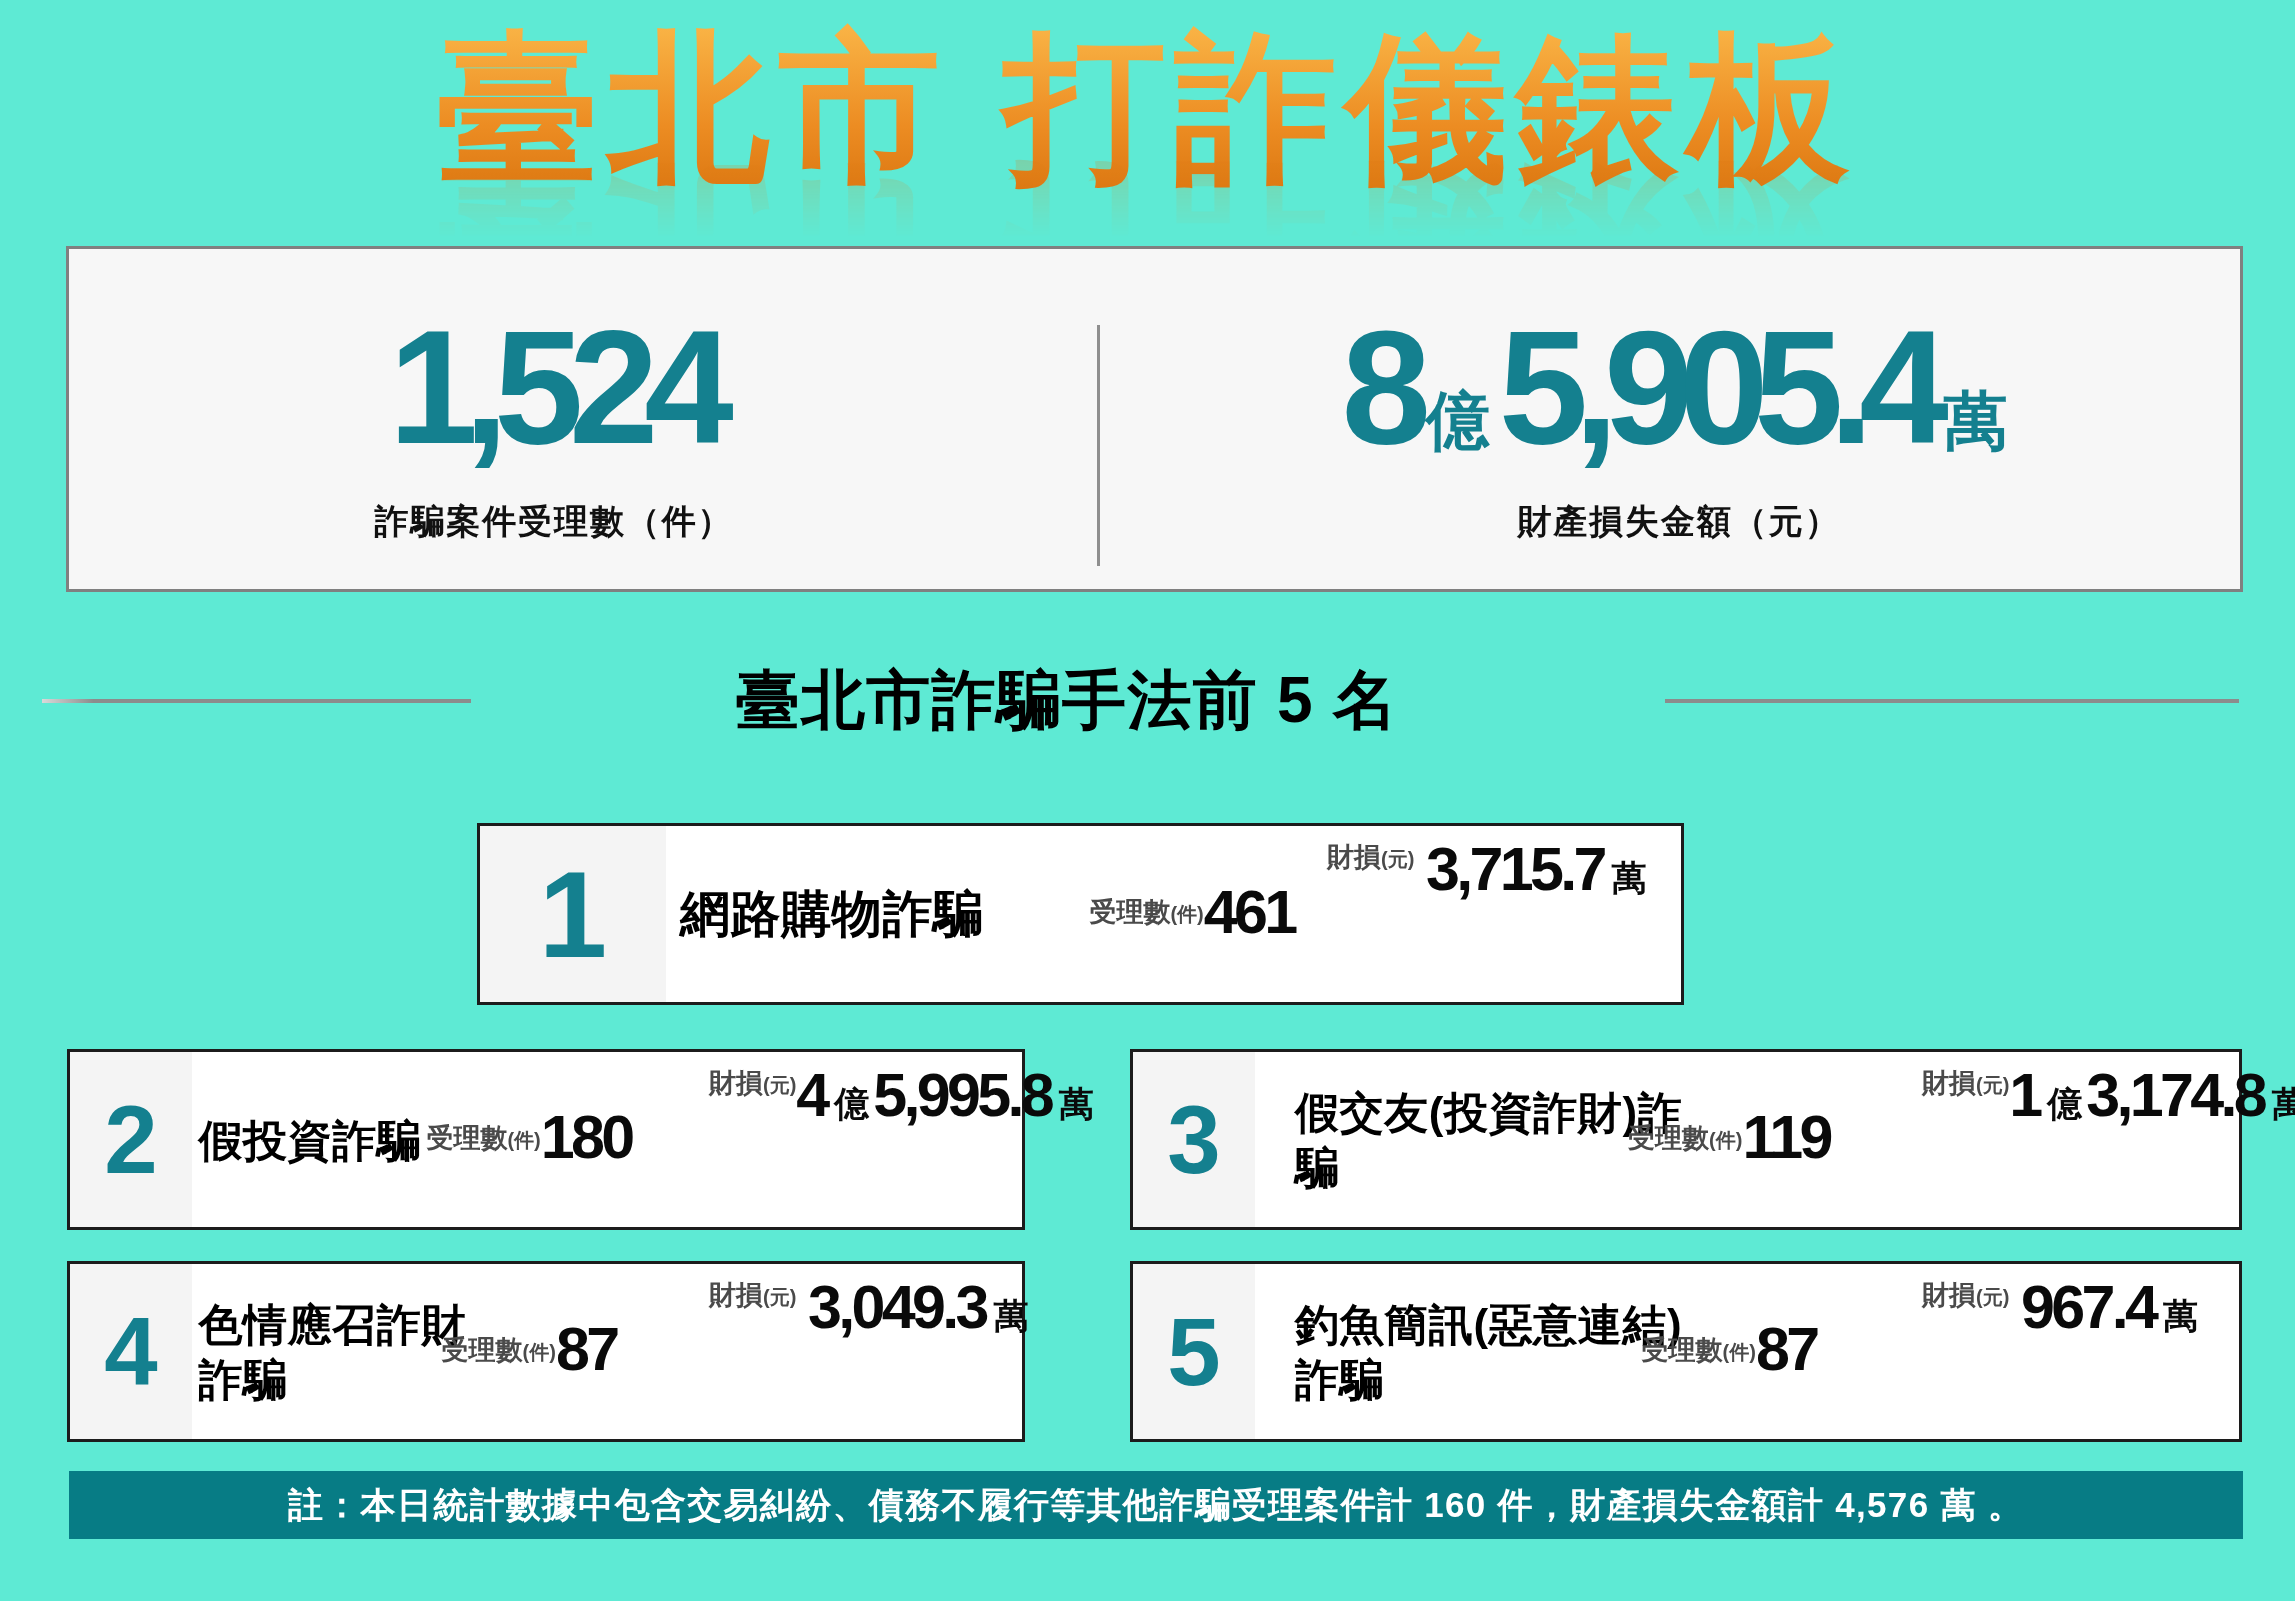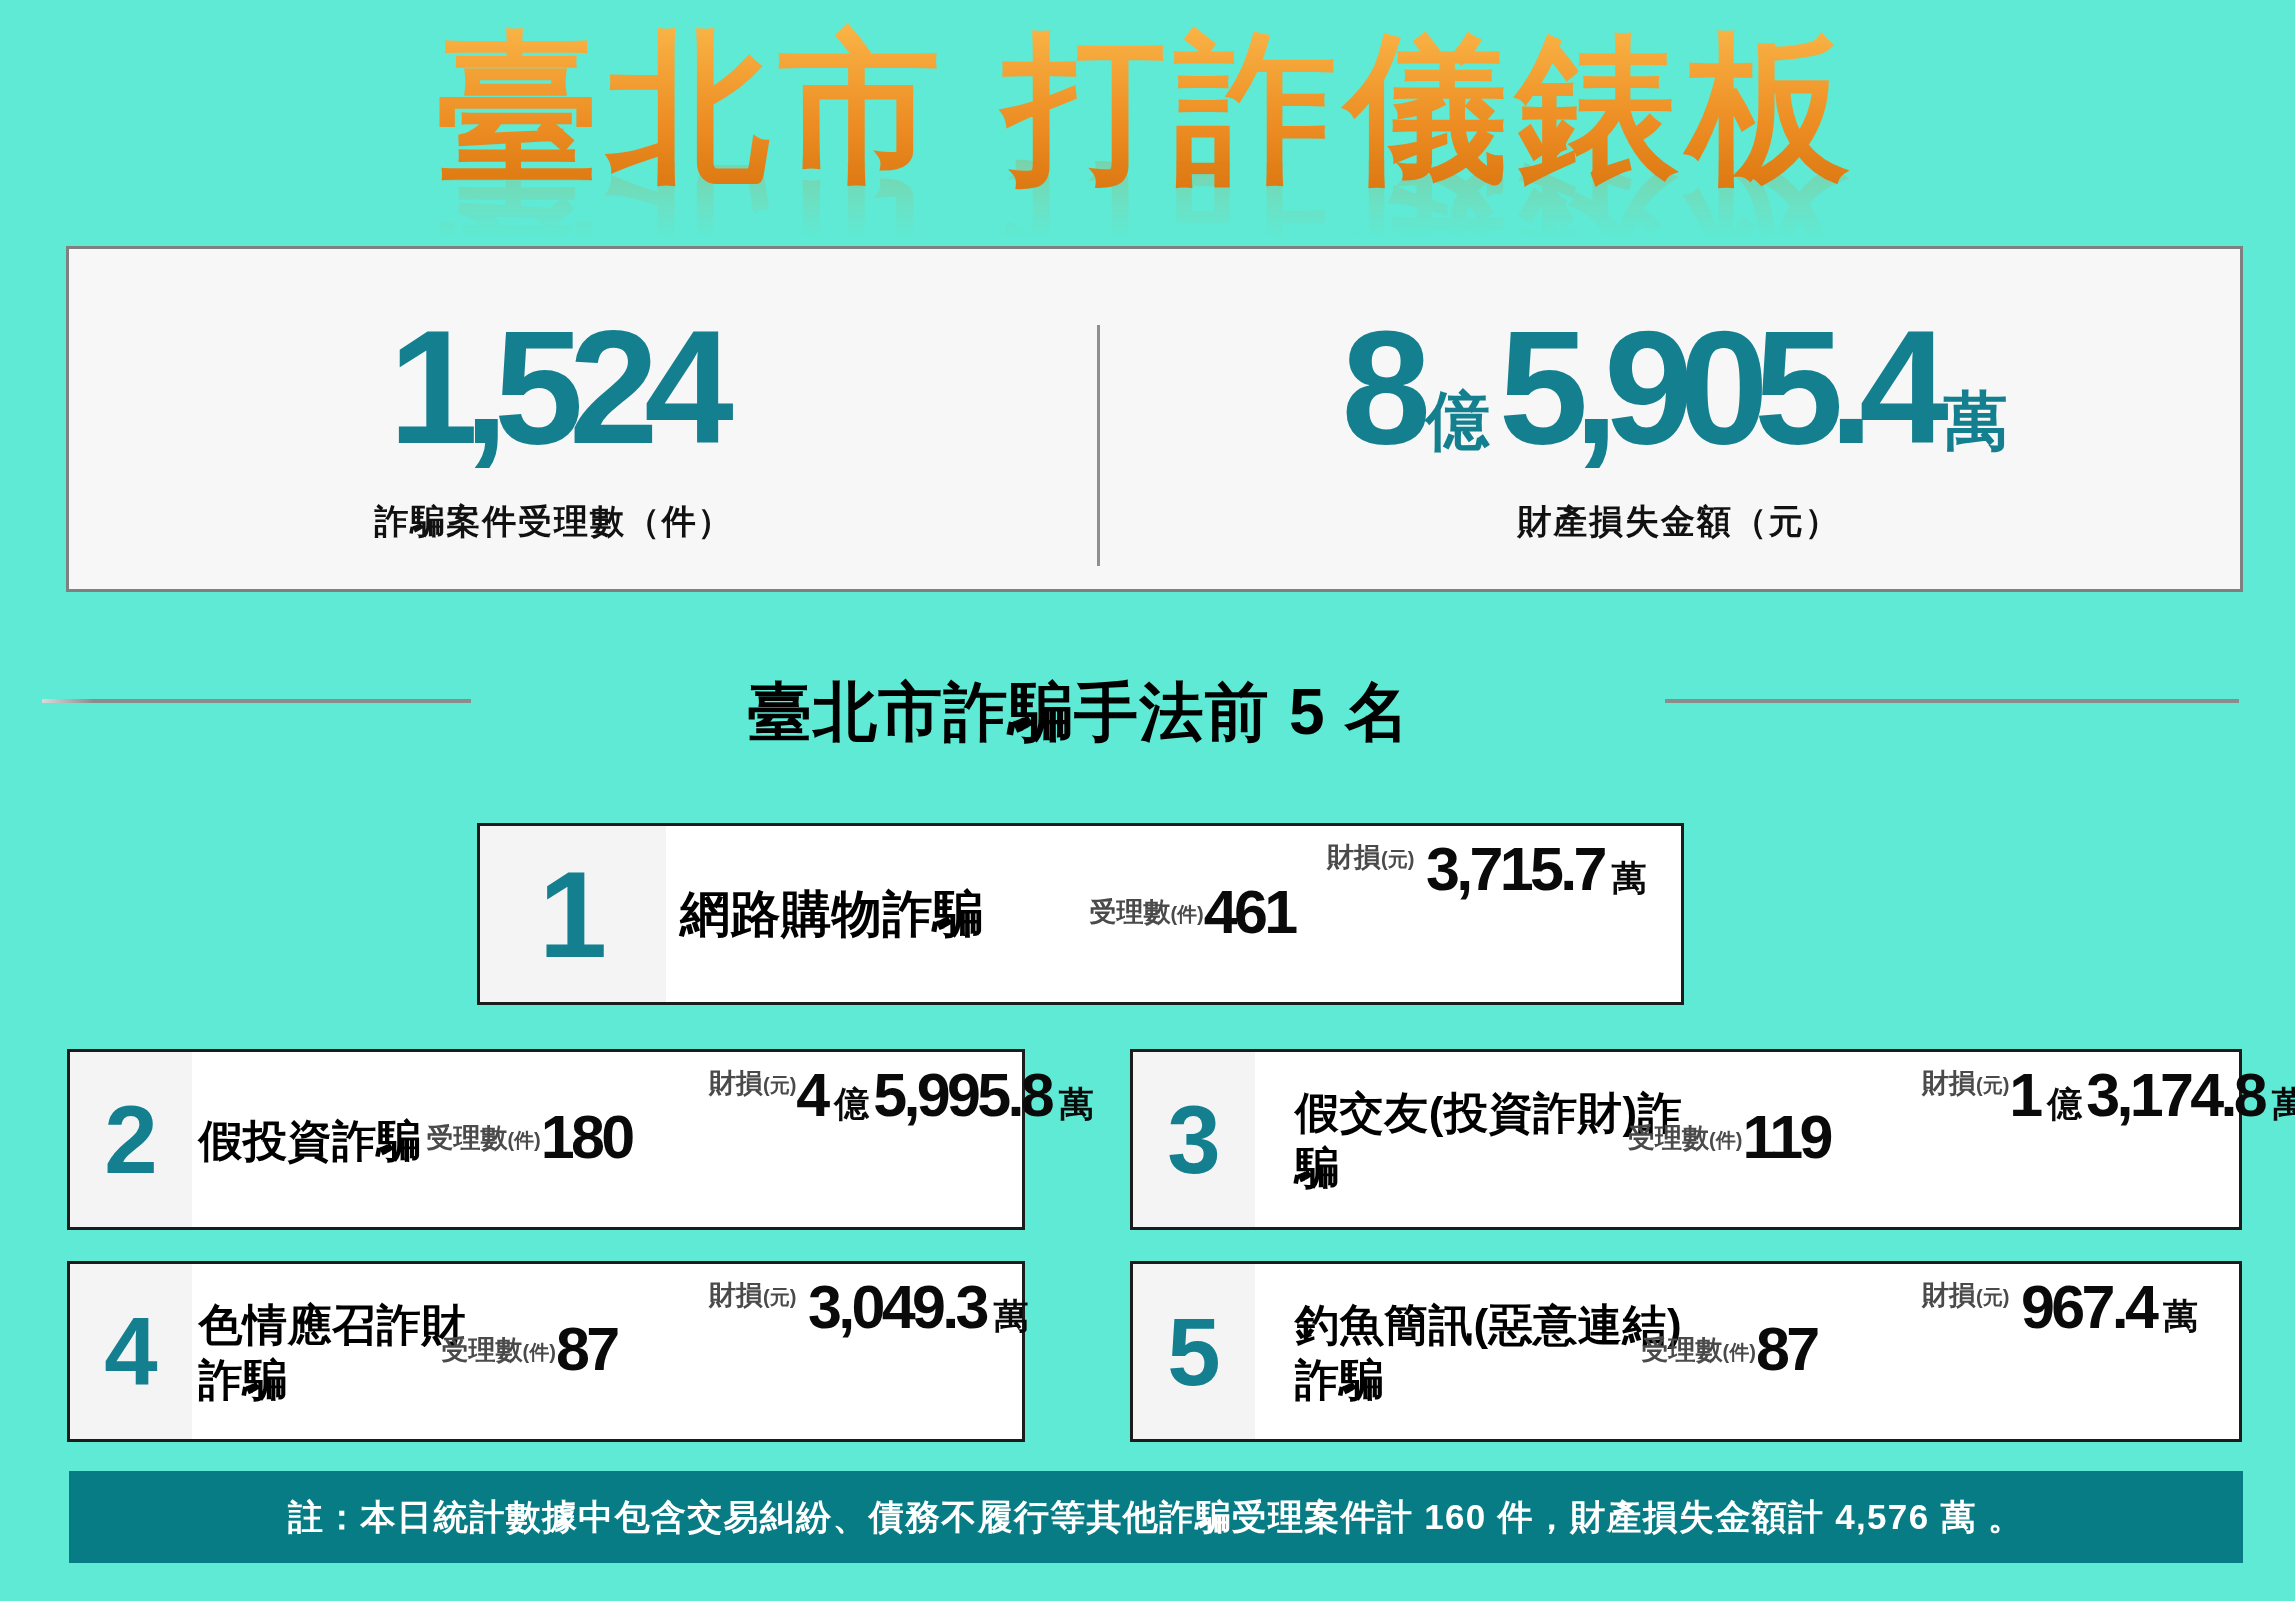--- a/index.html
+++ b/index.html
@@ -53,21 +53,21 @@
     display:flex;align-items:baseline;justify-content:center;
     font-size:161px;font-weight:700;letter-spacing:-0.09em;line-height:1.05;
     color:var(--accent_teal,#14808F);white-space:nowrap;
   }
   .stat-value .unit{font-size:64px;font-weight:700;letter-spacing:0;margin:0 9px;}
   .stat-label{margin-top:27px;font-size:34px;font-weight:700;color:#111;letter-spacing:1.9px;}
 
   
   .section-title{
     position:absolute;left:1067px;top:657px;transform:translateX(-50%);
-    margin:12px;font-size:64px;font-weight:900;color:#000;white-space:nowrap;letter-spacing:1.3px;
+    margin:0;font-size:64px;font-weight:900;color:#000;white-space:nowrap;letter-spacing:1.3px;
   }
   .rule{position:absolute;top:699px;height:3.9px;}
   .rule-left{left:42px;width:429px;background:linear-gradient(90deg,#d9d9d9 0%,#8c8c8c 12%,#8c8c8c 100%);}
   .rule-right{left:1665px;width:574px;background:#8c8c8c;}
 
   
   .card{
     position:absolute;box-sizing:border-box;
     border:3.2px solid var(--card_border,#1C1C1C);
     background:#fff;display:flex;
@@ -109,21 +109,21 @@
   .col-head{font-size:27px;font-weight:700;color:var(--header_gray,#4A4A4A);white-space:nowrap;}
   .col-head .u{font-size:20px;font-weight:600;}
   .val{
     display:flex;align-items:baseline;white-space:nowrap;
     font-size:61px;font-weight:700;color:#0a0a0a;letter-spacing:-0.06em;line-height:1;
   }
   .val .vu{font-size:35px;font-weight:700;letter-spacing:0;margin:0 3.9px 0 7.7px;}
 
   
   .note-bar{
-    position:absolute;left:69px;top:1471px;width:2174px;height:92px;
+    position:absolute;left:69px;top:1471px;width:2174px;height:68px;
     background:var(--bar_teal,#077C85);color:#fff;
     display:flex;align-items:center;justify-content:center;
     font-size:35px;font-weight:700;letter-spacing:1.3px;white-space:nowrap;
   }
 </style>
 </head>
 <body>
 
 <div class="page">
 

